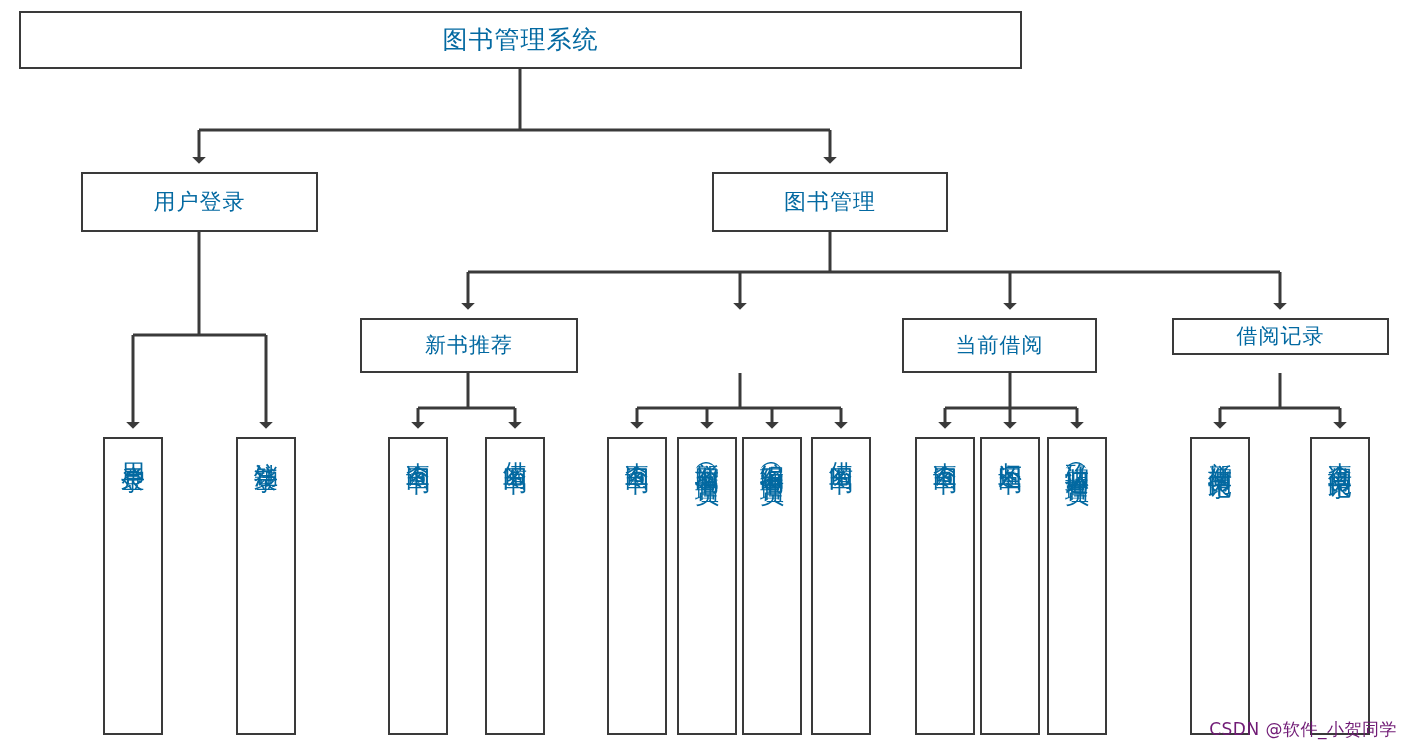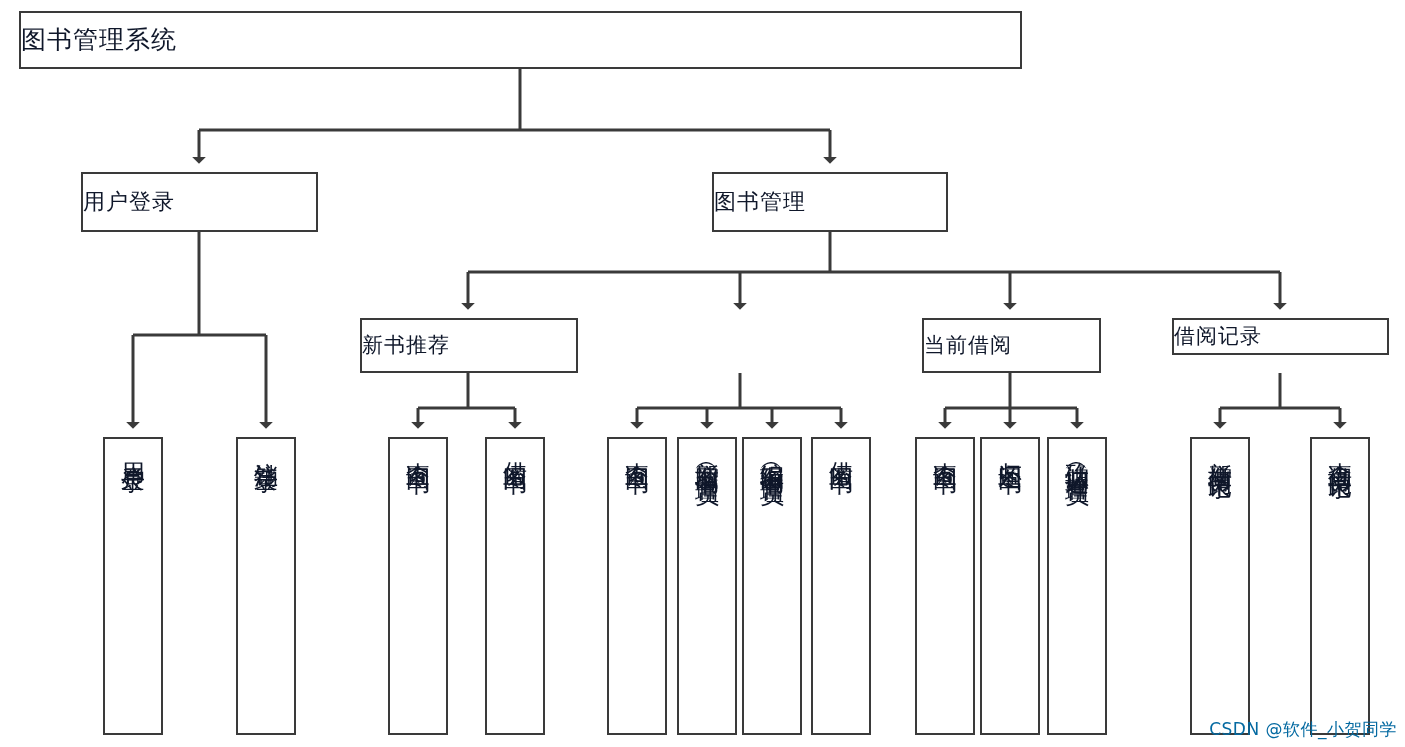--- a/index.html
+++ b/index.html
@@ -26,21 +26,22 @@
     height: 747px;
     pointer-events: none;
   }
   .node {
     position: absolute;
     box-sizing: border-box;
     background: #ffffff;
     border: 2.5px solid #3a3a3a;
     display: flex;
     align-items: center;
-    color: #0f172a;
+    justify-content: center;
+    color: #0369a1;
   }
   .node .label {
     display: block;
     text-align: center;
     letter-spacing: 1px;
     line-height: 1.18;
     white-space: pre-line;
   }
   
   .node.horiz .label {
@@ -66,21 +67,21 @@
     font-size: 24px;
     letter-spacing: 3px;
     line-height: 1;
     margin: 0 auto;
   }
   .watermark {
     position: absolute;
     right: 8px;
     bottom: 6px;
     font-size: 17px;
-    color: #0369a1;
+    color: #701a75;
     letter-spacing: 0.5px;
     white-space: nowrap;
     user-select: none;
   }
 </style>
 </head>
 <body>
 
 <div id="canvas">
 
@@ -144,21 +145,21 @@
 
   <div class="node horiz lvl1" style="left:712px; top:172px; width:236px; height:60px;">
     <span class="label">图书管理</span>
   </div>
 
   <div class="node horiz lvl2" style="left:360px; top:318px; width:218px; height:55px;">
     <span class="label">新书推荐</span>
   </div>
 
 
-  <div class="node horiz lvl2" style="left:902px; top:318px; width:179px; height:55px;margin-left:20px;">
+  <div class="node horiz lvl2" style="left:902px; top:318px; width:195px; height:55px;">
     <span class="label">当前借阅</span>
   </div>
 
   <div class="node horiz lvl2" style="left:1172px; top:318px; width:217px; height:37px;">
     <span class="label">借阅记录</span>
   </div>
 
   <div class="node leaf" style="left:103px; top:437px; width:60px; height:298px;">
     <span class="label">用户登录</span>
   </div>

